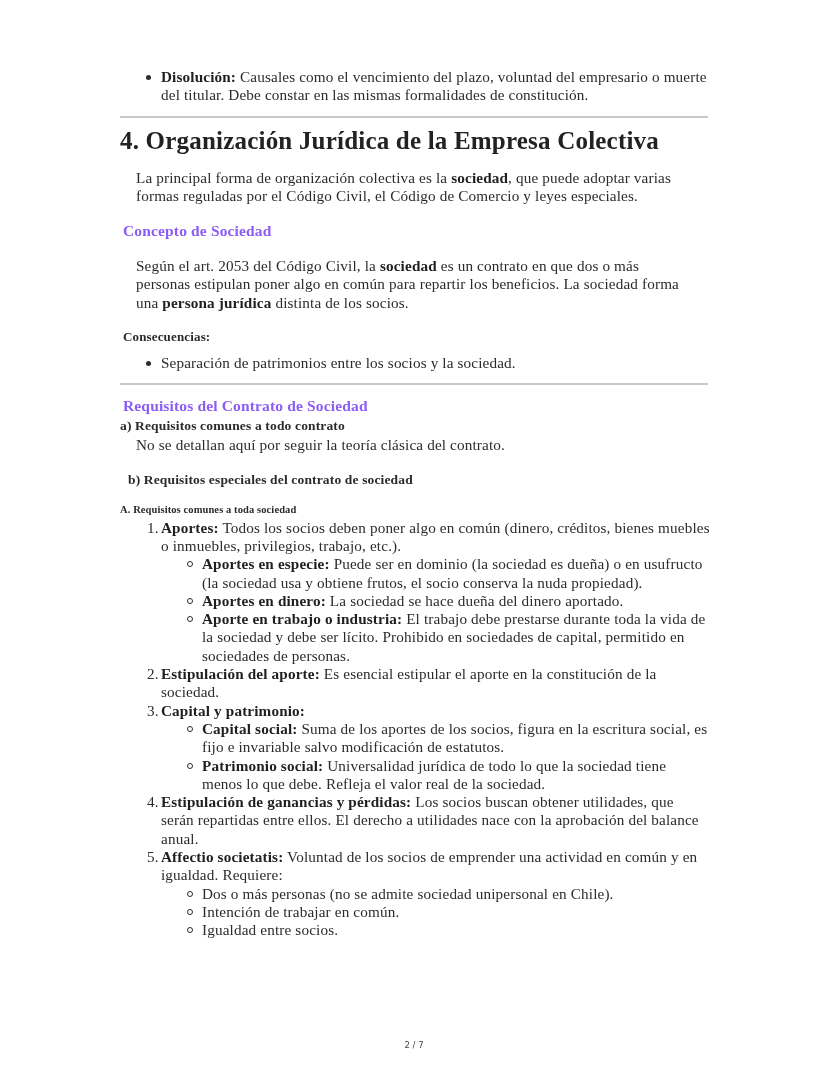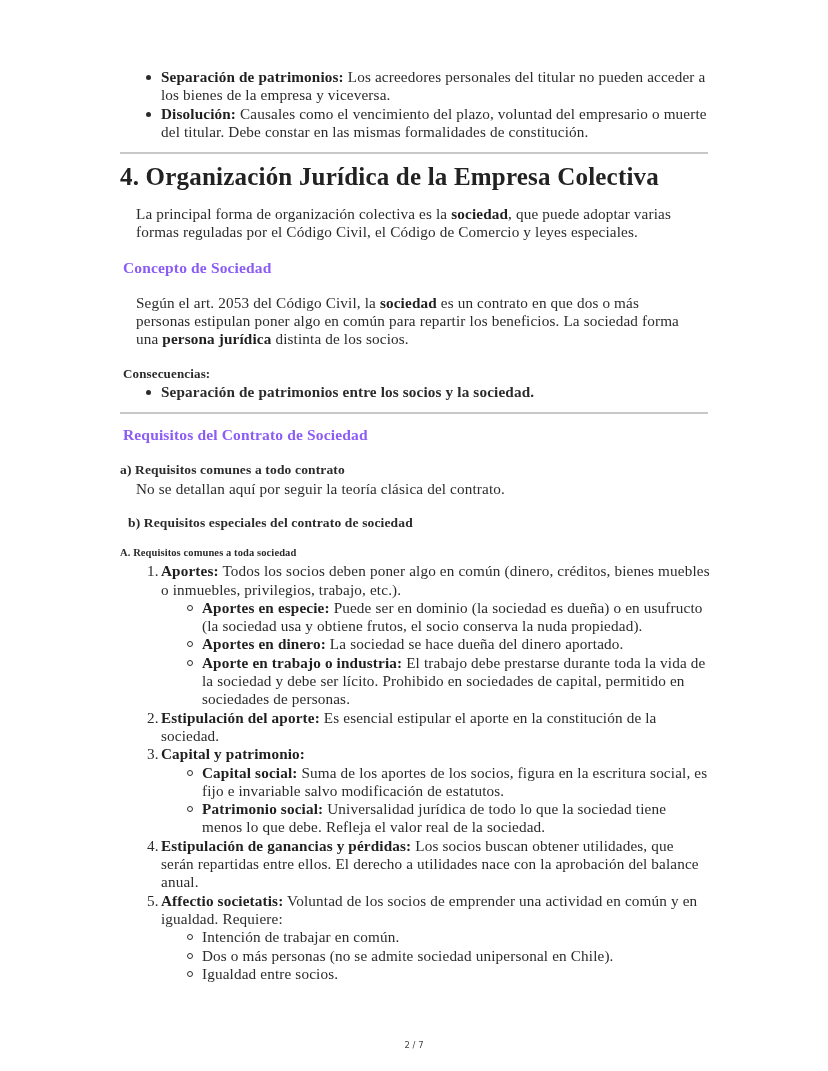--- a/index.html
+++ b/index.html
@@ -108,41 +108,40 @@
       font-size: 8.5px;
       color: #444;
     }
   </style>
 </head>
 <body>
 
 <div class="page">
 
   <ul class="disc">
-    <li><b>Separación de patrimonios:</b><span> Los acreedores personales del titular no pueden acceder a los bienes de la empresa y viceversa.</span></li>
     <li><b>Disolución:</b><span> Causales como el vencimiento del plazo, voluntad del empresario o muerte del titular. Debe constar en las mismas formalidades de constitución.</span></li>
   </ul>
 
   <hr class="rule" style="margin-top:11px;">
 
   <h2 class="h2" style="margin-top:11px;">4. Organización Jurídica de la Empresa Colectiva</h2>
   <p><span>La principal forma de organización colectiva es la </span><b>sociedad</b><span>, que puede adoptar varias formas reguladas por el Código Civil, el Código de Comercio y leyes especiales.</span></p>
 
   <h3 class="h3" style="margin-top:15px;">Concepto de Sociedad</h3>
   <p><span>Según el art. 2053 del Código Civil, la </span><b>sociedad</b><span> es un contrato en que dos o más personas estipulan poner algo en común para repartir los beneficios. La sociedad forma una </span><b>persona jurídica</b><span> distinta de los socios.</span></p>
 
   <h5 class="h5" style="margin-top:16px;">Consecuencias:</h5>
-  <ul class="disc" style="margin-top:1px;font-weight:bold;">
+  <ul class="disc" style="margin-top:9px;">
     <li>Separación de patrimonios entre los socios y la sociedad.</li>
   </ul>
 
   <hr class="rule" style="margin-top:11px;">
 
   <h3 class="h3" style="margin-top:11px;">Requisitos del Contrato de Sociedad</h3>
-  <h4 class="h4" style="margin-top:16px;">a) Requisitos comunes a todo contrato</h4>
+  <h4 class="h4" style="margin-top:1px;">a) Requisitos comunes a todo contrato</h4>
   <p style="margin-top:1px;">No se detallan aquí por seguir la teoría clásica del contrato.</p>
 
   <h4 class="h4" style="margin-top:15px;padding-left:8px;">b) Requisitos especiales del contrato de sociedad</h4>
   <h6 class="h6" style="margin-top:14px;">A. Requisitos comunes a toda sociedad</h6>
 
   <ol class="num" style="margin-top:2px;">
     <li>
       <span class="num-marker">1.</span>
       <b>Aportes:</b><span> Todos los socios deben poner algo en común (dinero, créditos, bienes muebles o inmuebles, privilegios, trabajo, etc.).</span>
       <ul class="circle">
@@ -164,21 +163,21 @@
       </ul>
     </li>
     <li>
       <span class="num-marker">4.</span>
       <b>Estipulación de ganancias y pérdidas:</b><span> Los socios buscan obtener utilidades, que serán repartidas entre ellos. El derecho a utilidades nace con la aprobación del balance anual.</span>
     </li>
     <li>
       <span class="num-marker">5.</span>
       <b>Affectio societatis:</b><span> Voluntad de los socios de emprender una actividad en común y en igualdad. Requiere:</span>
       <ul class="circle">
+        <li><span>Dos o más personas (no se admite sociedad unipersonal en Chile).</span></li>
         <li><span>Intención de trabajar en común.</span></li>
-        <li><span>Dos o más personas (no se admite sociedad unipersonal en Chile).</span></li>
         <li><span>Igualdad entre socios.</span></li>
       </ul>
     </li>
   </ol>
 </div>
 
 <div class="footer">2 / 7</div>
 
 </body></html>

